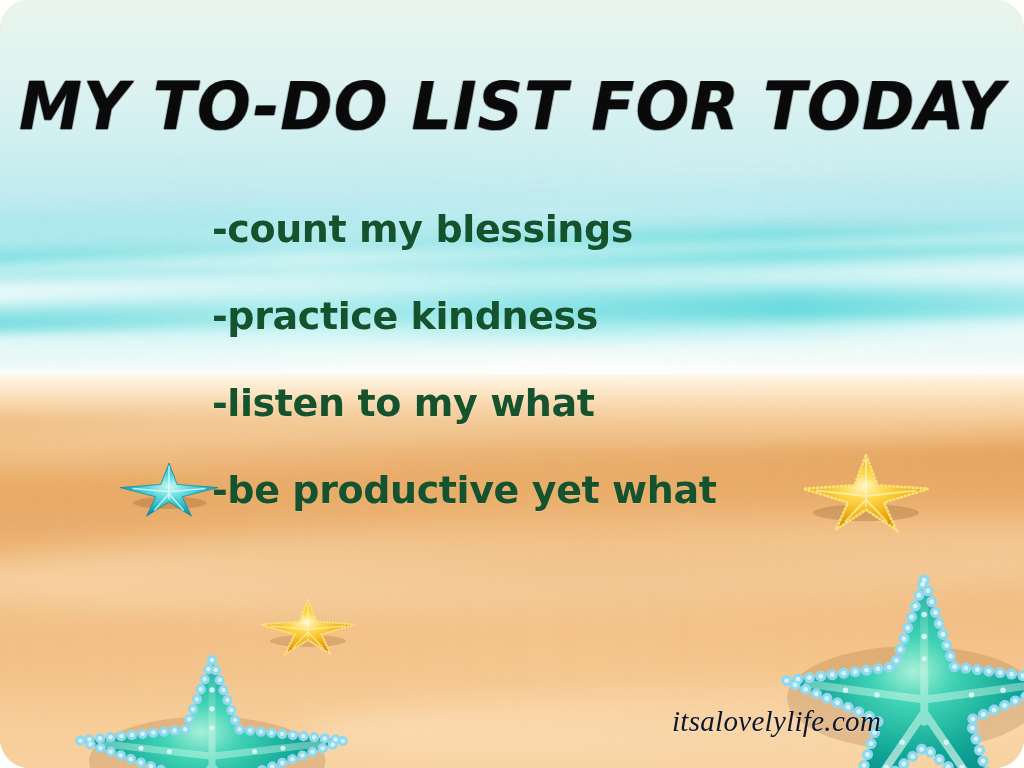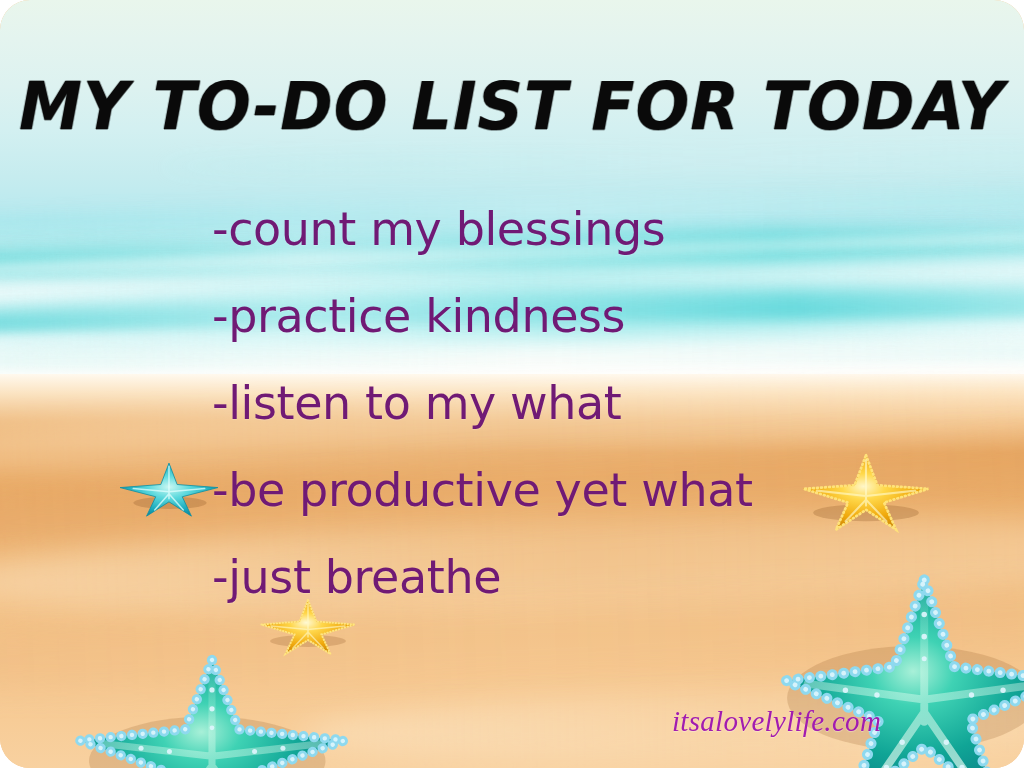--- a/index.html
+++ b/index.html
@@ -137,36 +137,36 @@
     text-shadow:0 1px 0 rgba(0,0,0,.35), 1px 0 0 rgba(0,0,0,.3), -1px 0 0 rgba(0,0,0,.22);
     white-space:nowrap;
   }
 
   #list {
     position:absolute; left:212px; top:186px; width:760px;
     list-style:none;
   }
   #list li {
     font-family:"DejaVu Sans", sans-serif;
-    font-weight:normal;
-    font-size:46px;
+    font-weight:bold;
+    font-size:38px;
     line-height:87px;
-    color:#701a75;
+    color:#14532d;
     white-space:nowrap;
     letter-spacing:-0.4px;
     text-shadow:0 1px 1px rgba(255,255,255,.18);
   }
 
   #watermark {
     position:absolute; left:672px; top:705px;
     font-family:"Liberation Serif", serif;
     font-style:italic;
     font-size:29px;
     letter-spacing:.3px;
-    color:#a21caf;
+    color:#0f172a;
     white-space:nowrap;
     text-shadow:0 1px 1px rgba(255,255,255,.35);
   }
 </style>
 </head>
 <body>
 
 <div id="poster">
 
   <div class="bg-sky"></div>
@@ -323,18 +323,17 @@
     </svg>
   </div>
 
   <div id="title">MY TO-DO LIST FOR TODAY</div>
 
   <ul id="list">
     <li>-count my blessings</li>
     <li>-practice kindness</li>
     <li>-listen to my what</li>
     <li>-be productive yet what</li>
-    <li>-just breathe</li>
   </ul>
 
   <div id="watermark">itsalovelylife.com</div>
 
 </div>
 
 </body></html>

